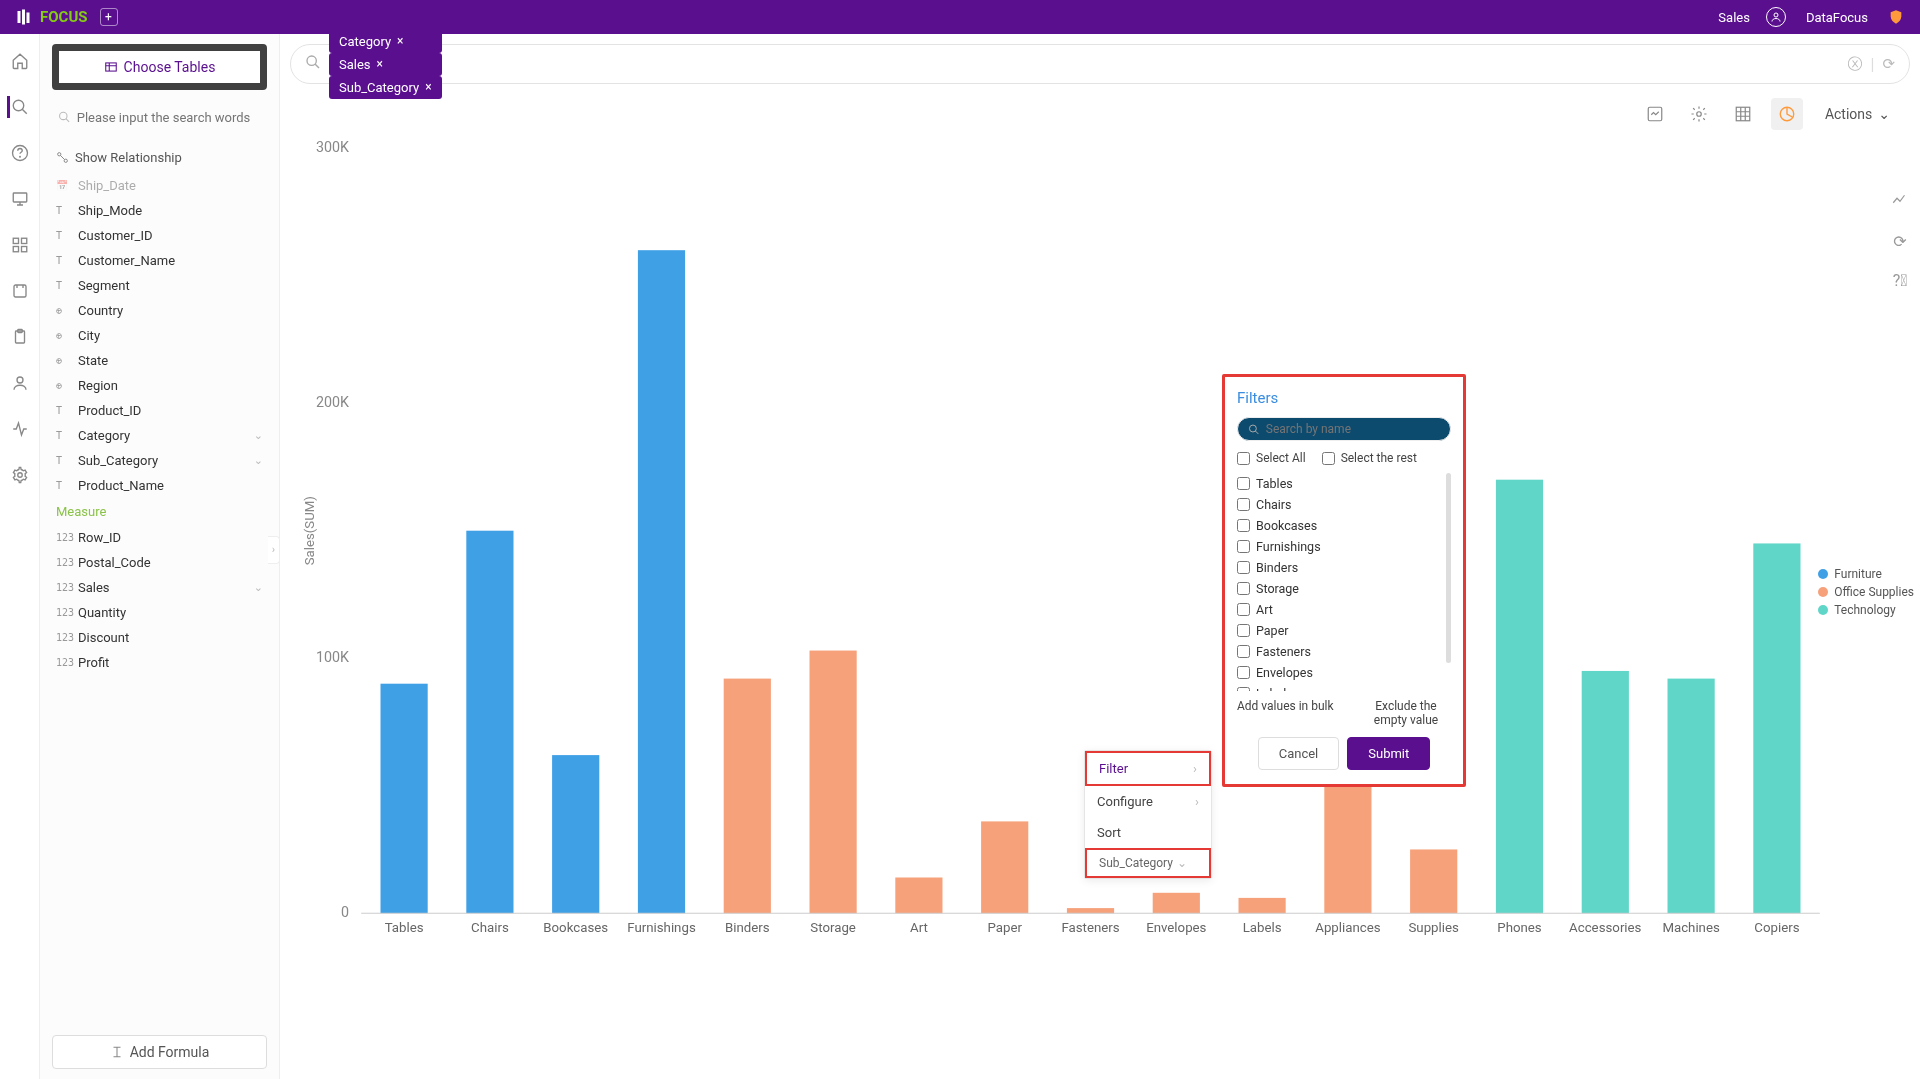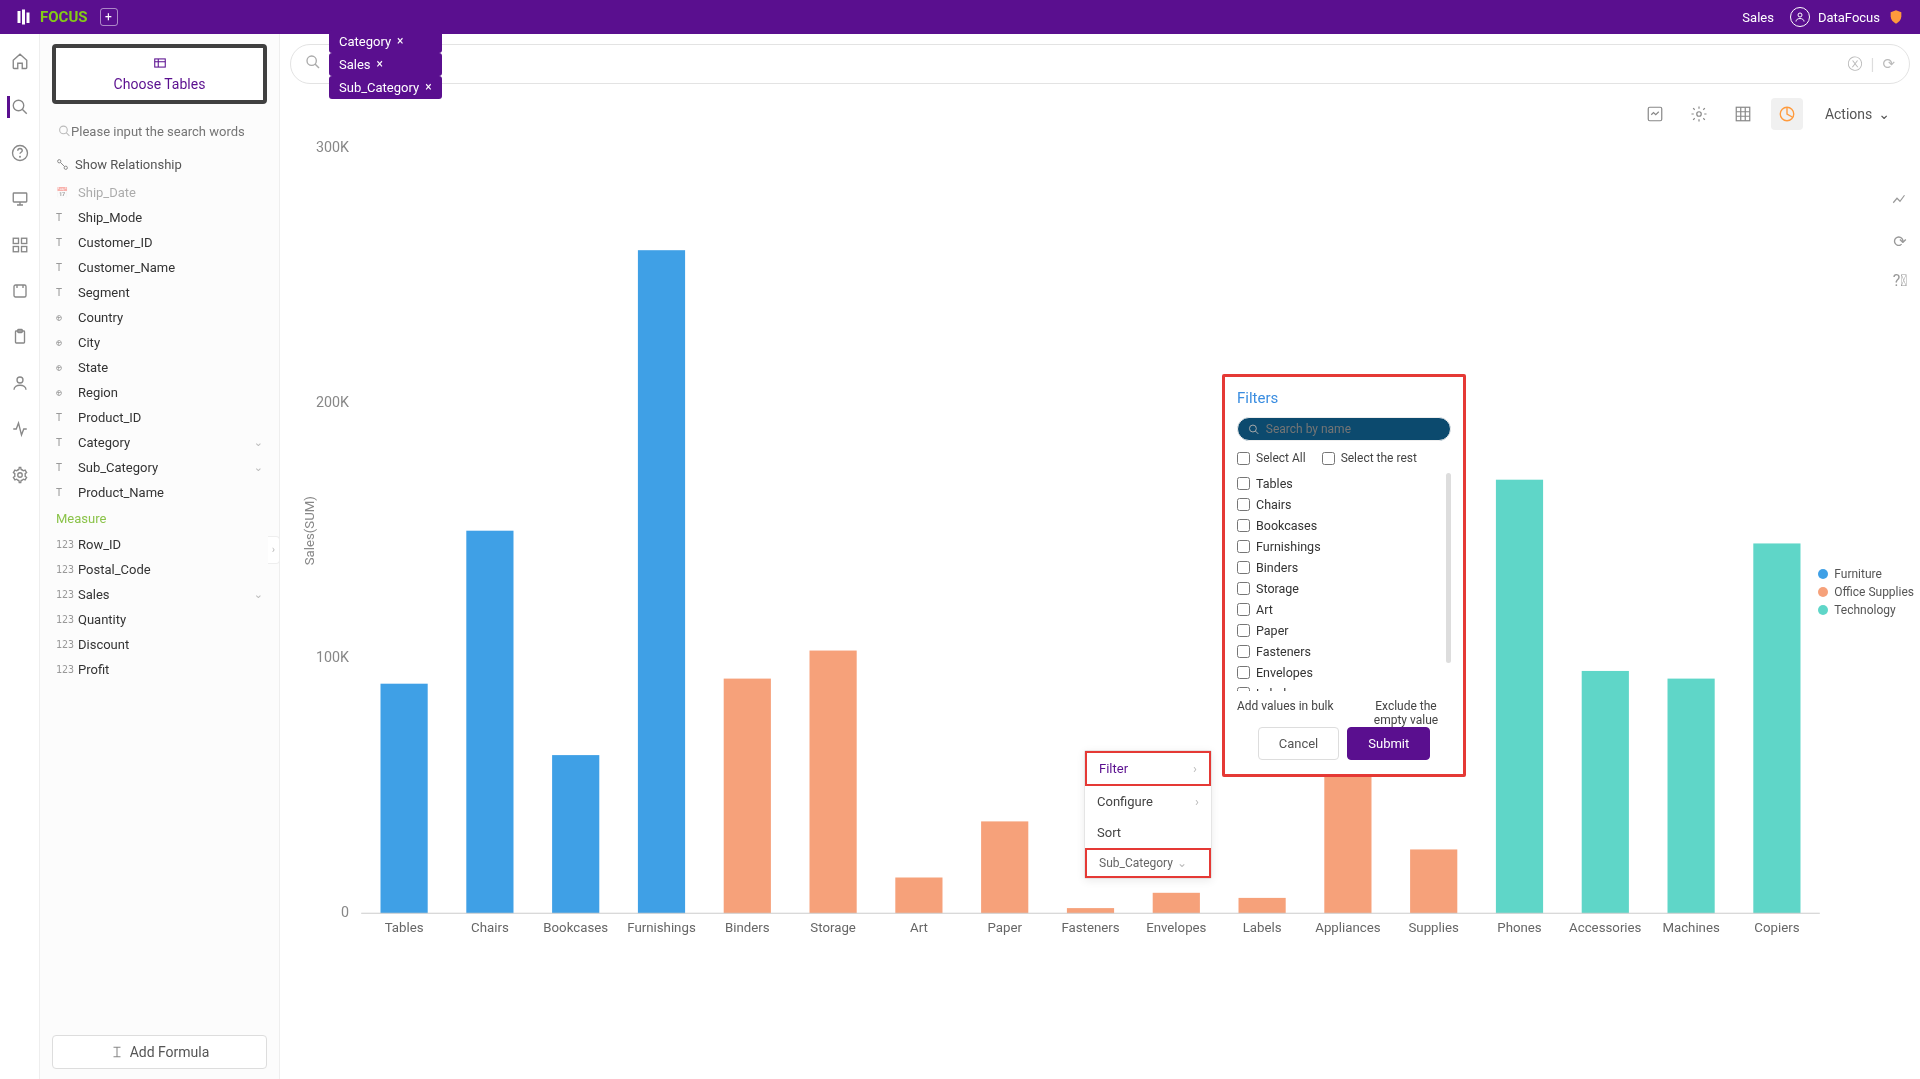--- a/index.html
+++ b/index.html
@@ -5,33 +5,33 @@
 * { margin: 0; padding: 0; box-sizing: border-box; font-family: -apple-system, BlinkMacSystemFont, 'Segoe UI', Roboto, sans-serif; }
 body { background: #fff; width: 1920px; height: 1079px; overflow: hidden; }
 
 
 .top-header { height: 34px; background: #5a0f8f; display: flex; align-items: center; padding: 0 16px; justify-content: space-between; }
 .top-left { display: flex; align-items: center; gap: 12px; }
 .logo { display: flex; align-items: center; gap: 6px; color: #84cc16; font-weight: 700; font-size: 15px; }
 .logo-icon { width: 18px; height: 18px; }
 .plus-box { width: 18px; height: 18px; border: 1px solid rgba(255,255,255,0.5); border-radius: 3px; display:flex; align-items:center; justify-content:center; color:#fff; font-size:12px; cursor:pointer; }
 .top-right { display: flex; align-items: center; gap: 16px; color: #fff; font-size: 13px; }
-.user-block { display:flex; align-items:center; gap:8px; }
+.user-block { display:flex; align-items:center; gap:20px; }
 .avatar-circle { width:20px; height:20px; border:1.5px solid #fff; border-radius:50%; display:flex; align-items:center; justify-content:center; }
 .shield-icon { width:16px; height:16px; color:#ff9a3c; }
 
 
 .main-wrap { display:flex; height: calc(1079px - 34px); }
 .left-rail { width: 40px; background:#fff; border-right:1px solid #eee; display:flex; flex-direction:column; align-items:center; padding-top:16px; gap:24px; }
 .rail-icon { width:22px; height:22px; color:#888; cursor:pointer; display:flex; align-items:center; justify-content:center; }
 .rail-icon.active { border-left:3px solid #5a0f8f; margin-left:-3px; padding-left:0; }
 
 .side-panel { width: 240px; background:#fcfcfc; border-right:1px solid #eee; padding: 10px 12px; display:flex; flex-direction:column; position:relative; }
-.choose-btn { border:4px solid #404040; border-radius:4px; padding:8px 16px; color:#5a0f8f; font-size:14px; display:flex; align-items:center; justify-content:center; gap:6px; cursor:pointer; margin-bottom:14px; background:#fff;flex-direction:column; }
-.search-box { display:flex; align-items:flex-start; padding:6px; margin-bottom:12px; }
+.choose-btn { border:7px solid #404040; border-radius:4px; padding:8px 16px; color:#5a0f8f; font-size:14px; display:flex; align-items:center; justify-content:center; gap:6px; cursor:pointer; margin-bottom:14px; background:#fff; }
+.search-box { display:flex; align-items:flex-start; gap:6px; padding:6px; margin-bottom:19px; }
 .search-box input { border:none; outline:none; font-size:13px; color:#999; background:transparent; width:100%; }
 .relationship { font-size:13px; color:#555; display:flex; align-items:center; gap:6px; margin-bottom:8px; padding-left:4px; }
 .field-list { flex:1; overflow:hidden; }
 .field-item { display:flex; align-items:center; gap:8px; padding:5px 4px; font-size:13px; color:#333; }
 .field-item .ficon { width:14px; color:#999; font-size:10px; font-family:monospace; }
 .field-item .chev { margin-left:auto; color:#bbb; font-size:11px; }
 .measure-hdr { color:#8bc34a; font-size:13px; padding:6px 4px; }
 .add-formula { border:1px solid #ddd; border-radius:4px; padding:8px 16px; color:#555; font-size:14px; display:flex; align-items:center; justify-content:center; gap:6px; cursor:pointer; margin-top:auto; background:#fff; }
 .side-collapse { position:absolute; right:-1px; top:48%; width:12px; height:28px; background:#fff; border:1px solid #eee; border-left:none; border-radius:0 4px 4px 0; display:flex; align-items:center; justify-content:center; color:#bbb; font-size:11px; cursor:pointer; }
 
@@ -71,21 +71,21 @@
 .filters-search { border:1px solid #eee; border-radius:14px; padding:4px 10px; display:flex; align-items:center; gap:6px; background:#0c4a6e; margin-bottom:10px; }
 .filters-search input { border:none; outline:none; background:transparent; font-size:12px; color:#999; width:100%; }
 .check-row { display:flex; align-items:center; gap:16px; margin-bottom:8px; font-size:12px; color:#444; }
 .check-row label, .flist label { display:flex; align-items:center; gap:6px; cursor:pointer; }
 .flist { max-height:218px; overflow:hidden; position:relative; }
 .flist-inner { padding-right:8px; }
 .flist label { font-size:12.5px; color:#333; padding:3px 0; display:flex; }
 .flist-scroll { position:absolute; right:0; top:0; width:5px; height:190px; background:#ddd; border-radius:3px; }
 .filters-actions { display:flex; justify-content:space-between; align-items:flex-start; font-size:12px; color:#444; margin-top:8px; }
 .filters-actions .ex { text-align:center; width:90px; }
-.filters-btns { display:flex; gap:8px; margin-top:0; justify-content:center; }
+.filters-btns { display:flex; gap:8px; margin-top:10px; justify-content:center; }
 .fbtn { padding:8px 20px; border-radius:4px; font-size:13px; cursor:pointer; border:1px solid #ddd; background:#fff; color:#555; }
 .fbtn.primary { background:#5a0f8f; color:#fff; border-color:#5a0f8f; }
 input[type=checkbox]{ width:13px; height:13px; accent-color:#5a0f8f; cursor:pointer;}
 </style>
 </head>
 <body>
 
 <div class="top-header">
   <div class="top-left">
     <div class="logo">

